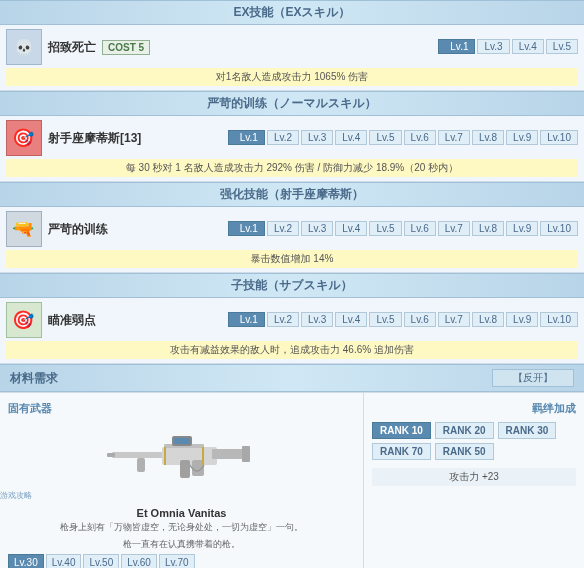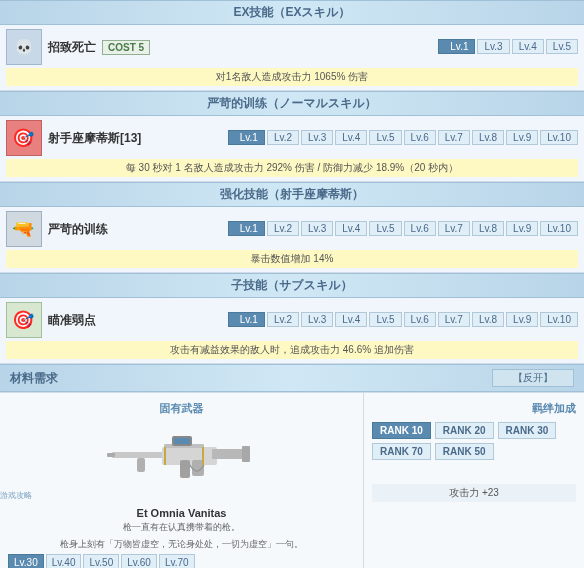--- a/index.html
+++ b/index.html
@@ -131,21 +131,21 @@
     }
 
     .weapon-panel {
       flex: 1;
       border-right: 1px solid #d0dde8;
       padding: 8px;
       background: #f5f9fc;
     }
 
     .weapon-panel-title {
-      text-align: center;
+      text-align: left;
       font-size: 11px;
       color: #5a8ab0;
       font-weight: bold;
       margin-bottom: 0;
     }
 
     .weapon-image-area {
       text-align: center;
       margin: 6px 0;
       position: relative;
@@ -216,21 +216,21 @@
       font-size: 11px;
       color: #5a8ab0;
       font-weight: bold;
       margin-bottom: 6px;
     }
 
     .rank-grid {
       display: flex;
       flex-wrap: wrap;
       gap: 4px;
-      margin-bottom: 24px;
+      margin-bottom: 8px;
     }
 
     .rank-badge {
       padding: 2px 7px;
       font-size: 10px;
       font-weight: bold;
       border: 1px solid #b0c8d8;
       background: #e0eef8;
       color: #4a6a8a;
       cursor: pointer;
@@ -398,22 +398,22 @@
 
           <rect x="5" y="31" width="8" height="4" fill="#aaa" rx="1"></rect>
 
           <rect x="62" y="25" width="2" height="18" fill="#c8a840"></rect>
           <rect x="100" y="25" width="2" height="18" fill="#c8a840"></rect>
         </svg>
         <div class="watermark" style="position:static;font-size:8px;color:#7ba0c0;text-align:center;margin-top:-4px;">萌・游戏攻略</div>
       </div>
 
       <div class="weapon-name">Et Omnia Vanitas</div>
+      <div class="weapon-flavor">枪身上刻有「万物皆虚空，无论身处处，一切为虚空」一句。</div>
       <div class="weapon-flavor">枪一直有在认真携带着的枪。</div>
-      <div class="weapon-flavor">枪身上刻有「万物皆虚空，无论身处处，一切为虚空」一句。</div>
 
       <div class="weapon-level-tabs" id="weapon-levels">
           <span class="weapon-level-tab active">Lv.30</span>
           <span class="weapon-level-tab">Lv.40</span>
           <span class="weapon-level-tab">Lv.50</span>
           <span class="weapon-level-tab">Lv.60</span>
           <span class="weapon-level-tab">Lv.70</span>
         </div>
 
     </div>

